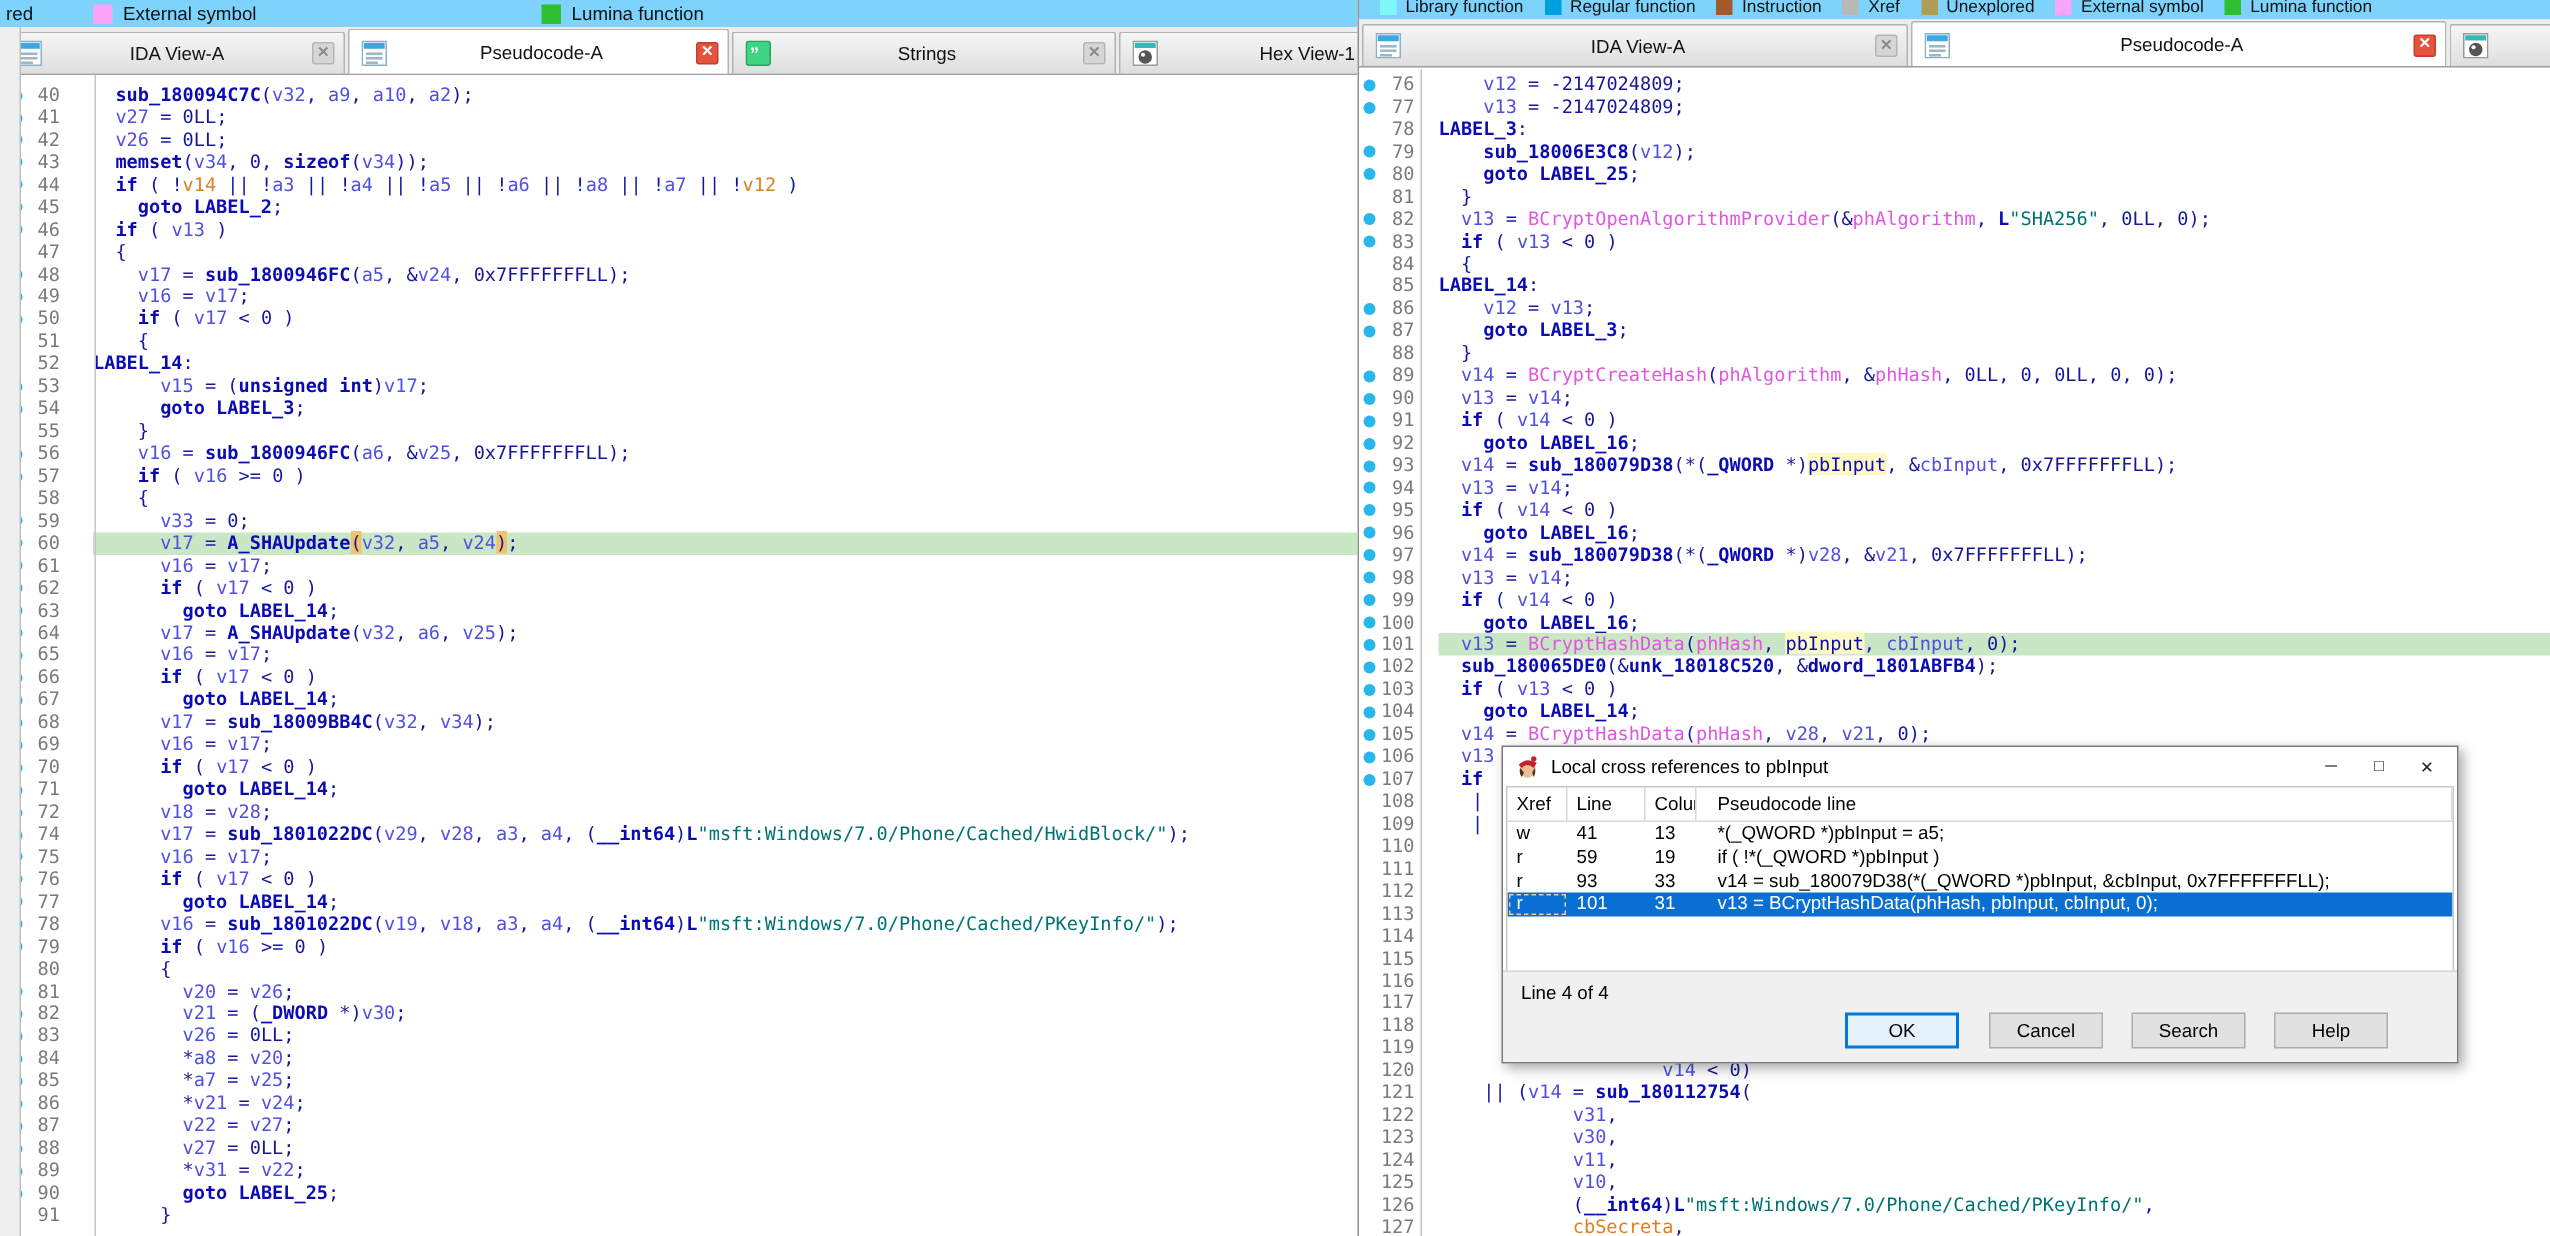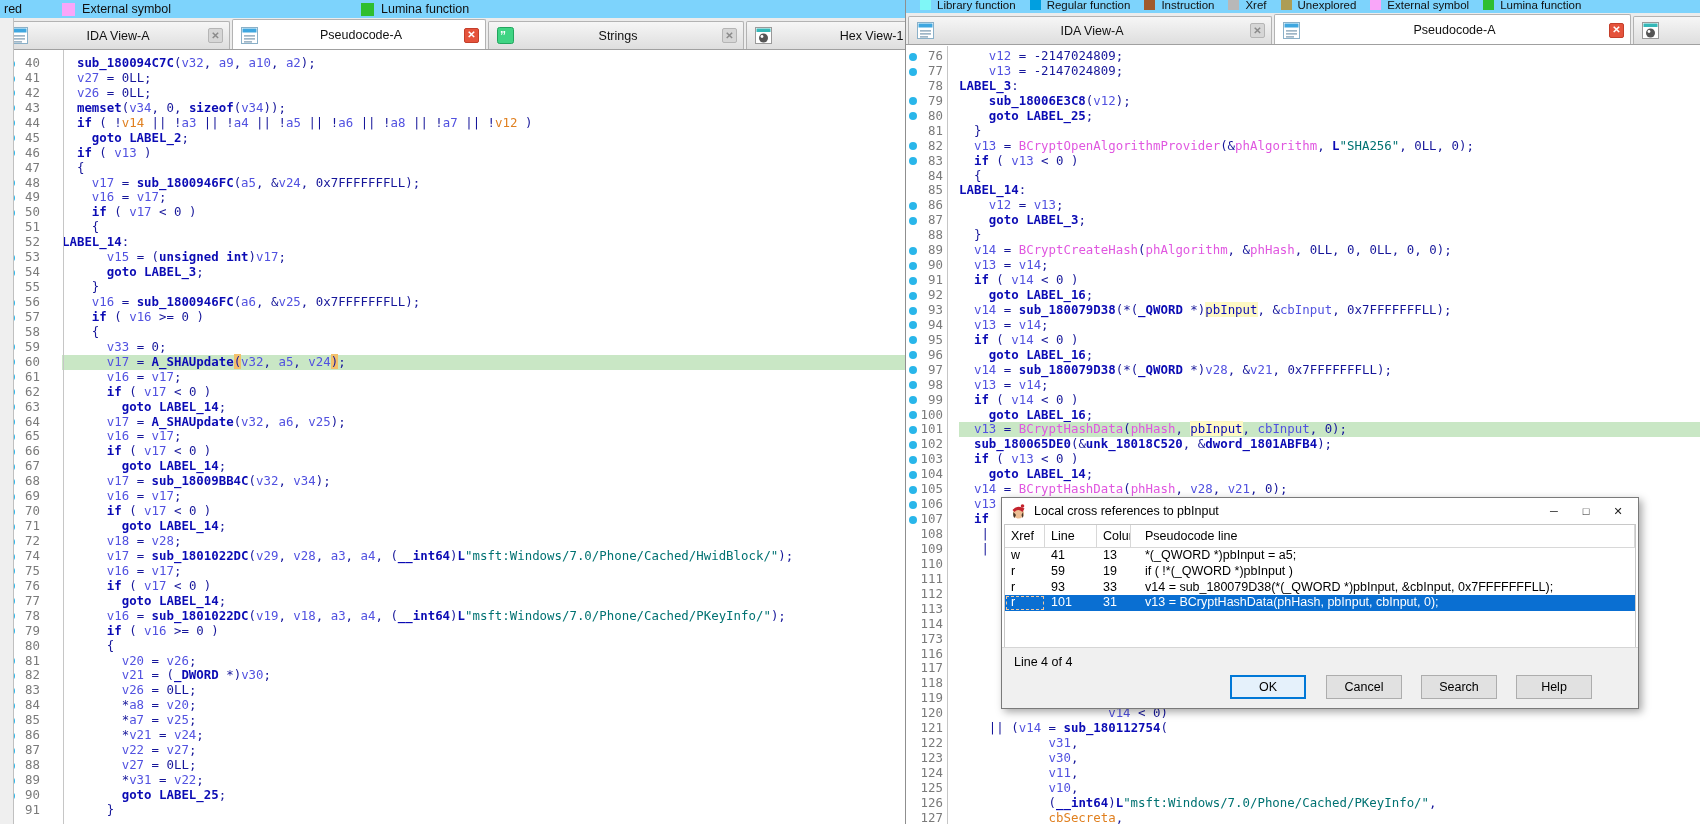--- a/index.html
+++ b/index.html
@@ -289,21 +289,21 @@
       <div class="crow"><span class="dotc"><span class="dot"></span></span><span class="ln">105</span><span class="ct"><span>  </span><span class="v">v14</span><span> </span><span class="p">=</span><span> </span><span class="x">BCryptHashData</span><span class="p">(</span><span class="x">phHash</span><span class="p">,</span><span> </span><span class="v">v28</span><span class="p">,</span><span> </span><span class="v">v21</span><span class="p">,</span><span> </span><span class="n">0</span><span class="p">)</span><span class="p">;</span></span></div>
       <div class="crow"><span class="dotc"><span class="dot"></span></span><span class="ln">106</span><span class="ct"><span>  </span><span class="v">v13</span></span></div>
       <div class="crow"><span class="dotc"><span class="dot"></span></span><span class="ln">107</span><span class="ct"><span>  </span><span class="k">if</span></span></div>
       <div class="crow"><span class="dotc"></span><span class="ln">108</span><span class="ct"><span>   </span><span class="p">|</span></span></div>
       <div class="crow"><span class="dotc"></span><span class="ln">109</span><span class="ct"><span>   </span><span class="p">|</span></span></div>
       <div class="crow"><span class="dotc"></span><span class="ln">110</span><span class="ct"></span></div>
       <div class="crow"><span class="dotc"></span><span class="ln">111</span><span class="ct"></span></div>
       <div class="crow"><span class="dotc"></span><span class="ln">112</span><span class="ct"></span></div>
       <div class="crow"><span class="dotc"></span><span class="ln">113</span><span class="ct"></span></div>
       <div class="crow"><span class="dotc"></span><span class="ln">114</span><span class="ct"></span></div>
-      <div class="crow"><span class="dotc"></span><span class="ln">173</span><span class="ct"></span></div>
+      <div class="crow"><span class="dotc"></span><span class="ln">115</span><span class="ct"></span></div>
       <div class="crow"><span class="dotc"></span><span class="ln">116</span><span class="ct"></span></div>
       <div class="crow"><span class="dotc"></span><span class="ln">117</span><span class="ct"></span></div>
       <div class="crow"><span class="dotc"></span><span class="ln">118</span><span class="ct"></span></div>
       <div class="crow"><span class="dotc"></span><span class="ln">119</span><span class="ct"></span></div>
       <div class="crow"><span class="dotc"></span><span class="ln">120</span><span class="ct"><span>                    </span><span class="v">v14</span><span> </span><span class="p">&lt;</span><span> </span><span class="n">0</span><span class="p">)</span></span></div>
       <div class="crow"><span class="dotc"></span><span class="ln">121</span><span class="ct"><span>    </span><span class="p">|</span><span class="p">|</span><span> </span><span class="p">(</span><span class="v">v14</span><span> </span><span class="p">=</span><span> </span><span class="f">sub_180112754</span><span class="p">(</span></span></div>
       <div class="crow"><span class="dotc"></span><span class="ln">122</span><span class="ct"><span>            </span><span class="v">v31</span><span class="p">,</span></span></div>
       <div class="crow"><span class="dotc"></span><span class="ln">123</span><span class="ct"><span>            </span><span class="v">v30</span><span class="p">,</span></span></div>
       <div class="crow"><span class="dotc"></span><span class="ln">124</span><span class="ct"><span>            </span><span class="v">v11</span><span class="p">,</span></span></div>
       <div class="crow"><span class="dotc"></span><span class="ln">125</span><span class="ct"><span>            </span><span class="v">v10</span><span class="p">,</span></span></div>

